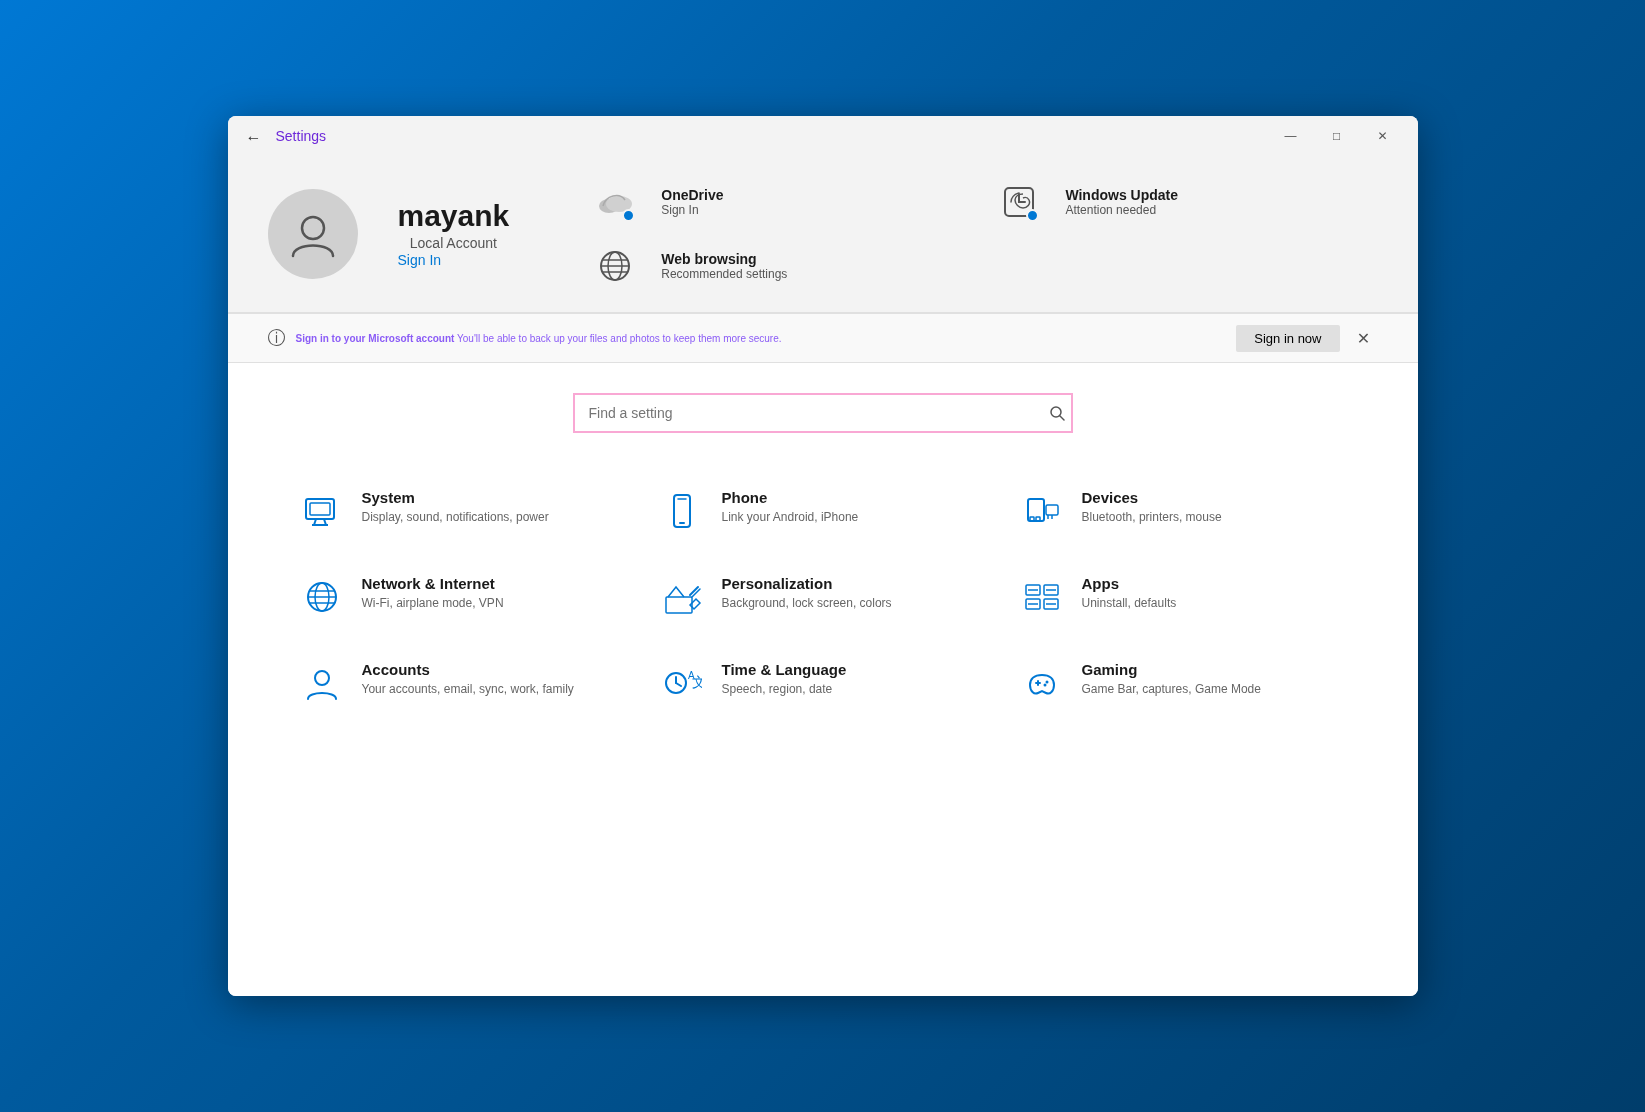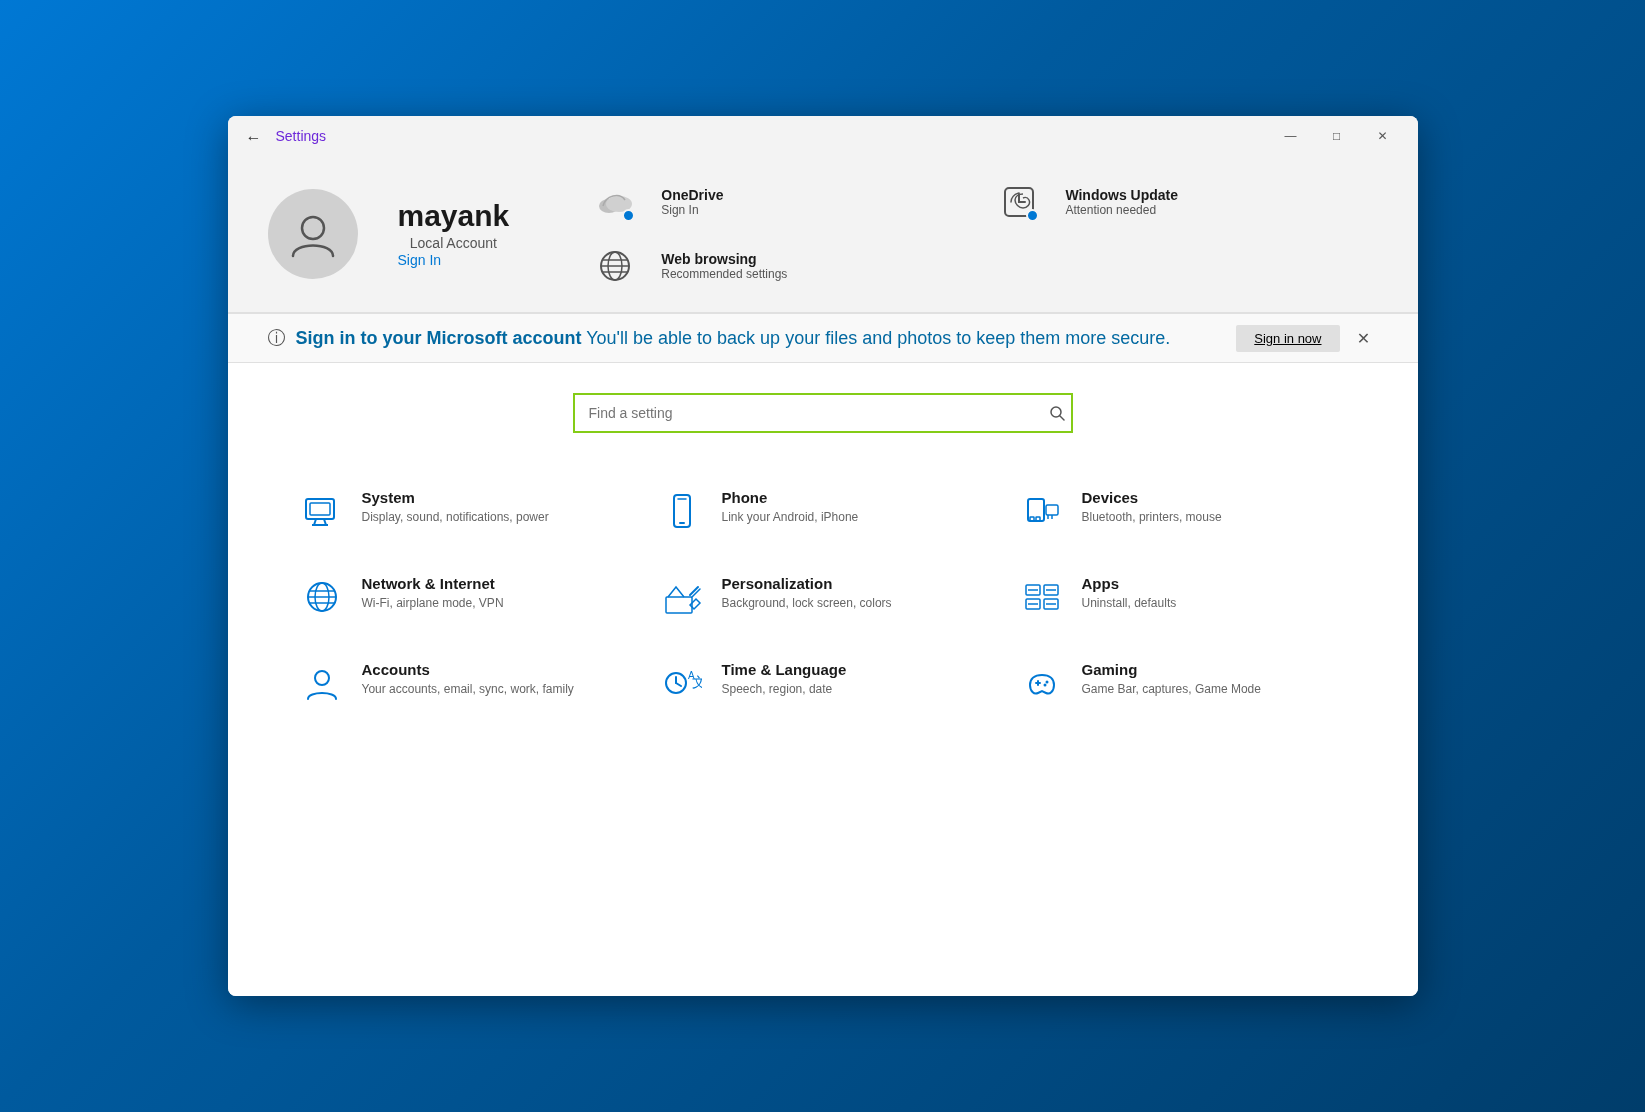--- a/index.html
+++ b/index.html
@@ -159,37 +159,36 @@
       align-items: center;
       gap: 10px;
       flex-shrink: 0;
     }
     .signin-banner-icon {
       font-size: 18px;
       color: #555;
       flex-shrink: 0;
     }
     .signin-banner-text {
-      font-size: 18px;
-      color: #0369a1;
+      font-size: 10px;
+      color: #8b5cf6;
       flex: 1;
     }
     .signin-banner-text strong {
       font-weight: 600;
     }
     .signin-banner-btn {
       background: #e0e0e0;
       border: none;
       padding: 6px 18px;
       font-size: 13px;
       cursor: pointer;
       border-radius: 2px;
       font-family: inherit;
       white-space: nowrap;
-      text-decoration: underline;
     }
     .signin-banner-close {
       width: 28px; height: 28px;
       display: flex; align-items: center; justify-content: center;
       cursor: pointer;
       border-radius: 4px;
       font-size: 16px;
       color: #555;
       flex-shrink: 0;
     }
@@ -208,21 +207,21 @@
       justify-content: center;
       margin-bottom: 40px;
     }
     .search-box {
       width: 500px;
       position: relative;
     }
     .search-input {
       width: 100%;
       height: 40px;
-      border: 2px solid #84cc16;
+      border: 2px solid #f9a8d4;
       outline: none;
       padding: 0 40px 0 14px;
       font-size: 14px;
       font-family: inherit;
       color: #555;
       background: white;
     }
     .search-icon-btn {
       position: absolute;
       right: 8px;

